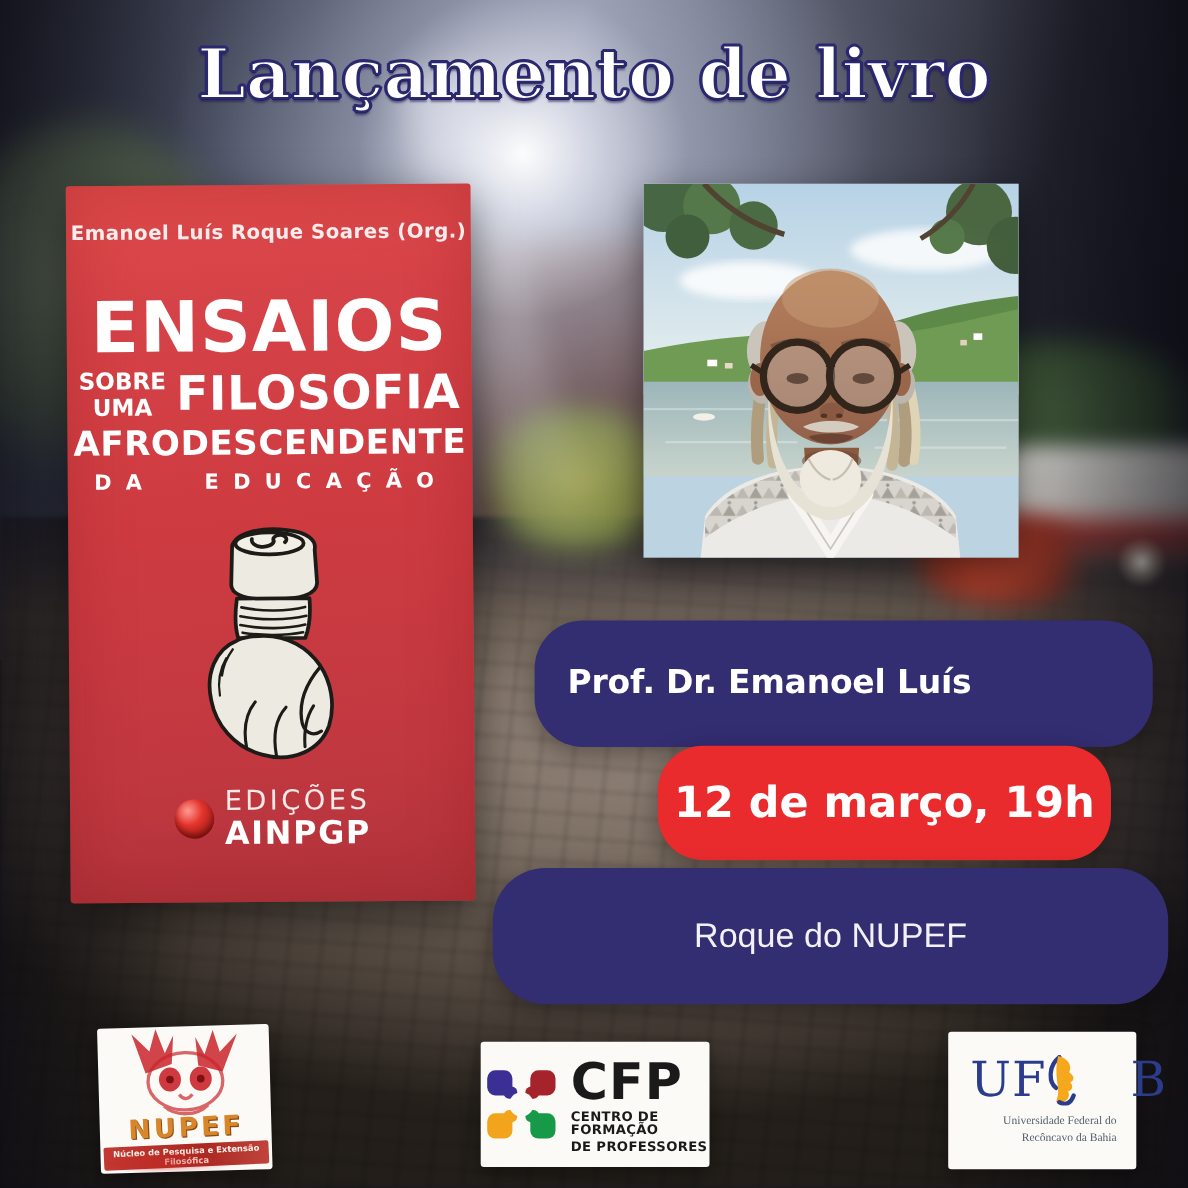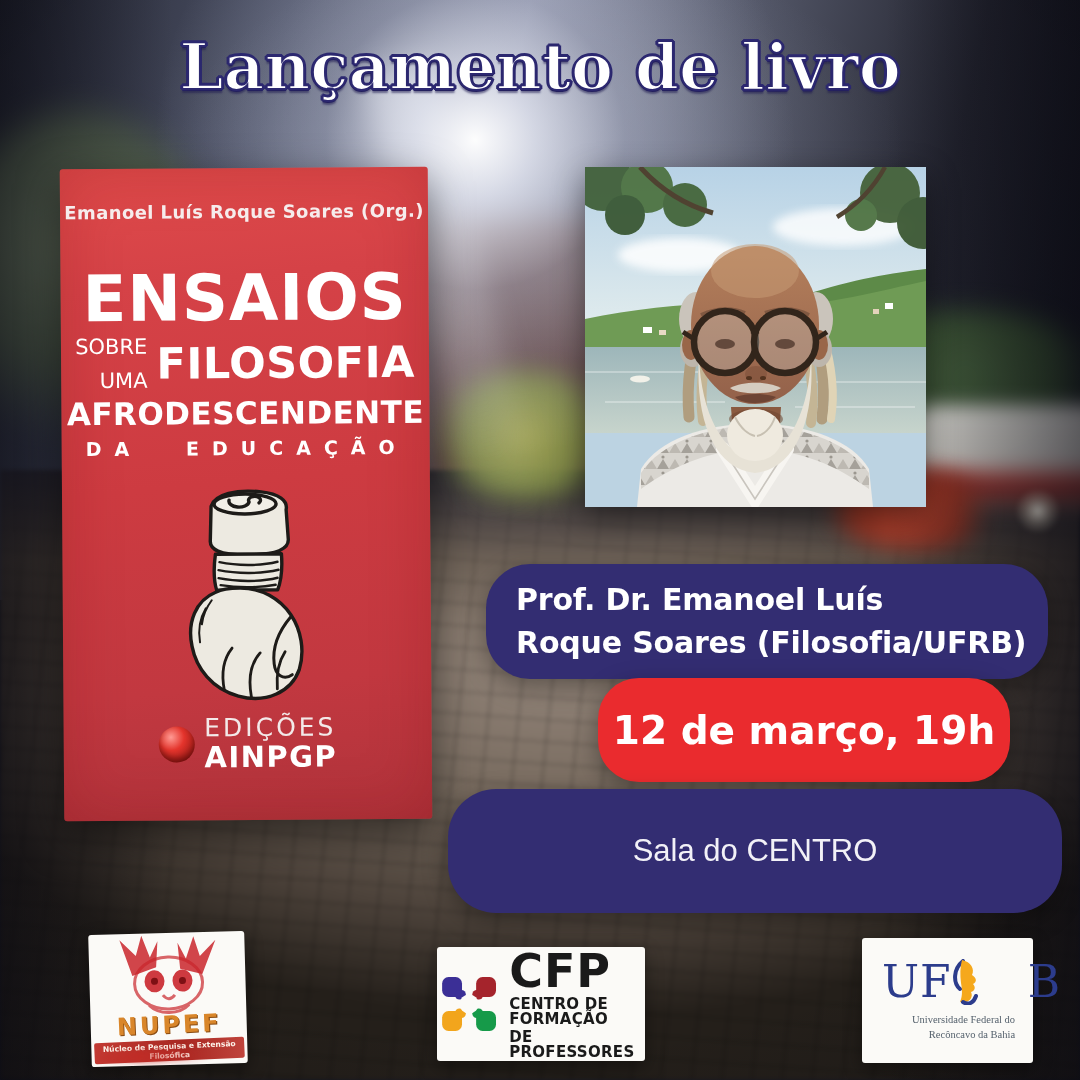--- a/index.html
+++ b/index.html
@@ -50,21 +50,21 @@
 
   
   .book{position:absolute;left:62px;top:168px;width:368px;height:652px;
     background:linear-gradient(175deg,#e04b4b 0%,#d54247 18%,#cd3b41 48%,#c23840 78%,#b0333b 100%);
     box-shadow:0 14px 40px rgba(0,0,0,.5), inset 0 0 60px rgba(120,10,15,.25);
     transform:rotate(-.4deg);border-radius:3px;color:#fff;text-align:center;}
   .book-author{margin-top:33px;font-size:18px;font-weight:700;color:#f6ecec;letter-spacing:.4px;}
   .book-title{margin-top:44px;line-height:1;}
   .bt-ensaios{font-size:64px;font-weight:800;letter-spacing:1px;}
   .bt-row{display:flex;justify-content:center;align-items:center;gap:9px;margin-top:6px;}
-  .bt-col{display:flex;flex-direction:column;align-items:flex-end;gap:13px;font-size:21px;font-weight:400;line-height:1;}
+  .bt-col{display:flex;flex-direction:column;gap:3px;font-size:21px;font-weight:700;line-height:1;}
   .bt-filosofia{font-size:43px;font-weight:800;letter-spacing:.5px;}
   .bt-afro{margin-top:7px;font-size:31px;font-weight:800;letter-spacing:.5px;}
   .bt-da{display:flex;justify-content:space-between;padding:10px 22px 0 24px;font-size:19px;font-weight:800;}
   .bt-da span{letter-spacing:13px;}
   .fist{display:block;margin:26px auto 0 auto;}
   .book-pub{position:absolute;left:0;right:0;bottom:48px;display:flex;justify-content:center;align-items:center;gap:10px;}
   .pub-sphere{width:36px;height:36px;border-radius:50%;display:inline-block;
     background:radial-gradient(circle at 34% 30%,#ff9a93 0%,#e4342c 38%,#7e100e 100%);box-shadow:inset 0 -4px 6px rgba(60,0,0,.5);}
   .pub-text{display:flex;flex-direction:column;align-items:flex-start;line-height:1.05;}
   .pub-top{font-size:25px;font-weight:400;letter-spacing:3px;color:#f3e9e9;}
@@ -93,21 +93,21 @@
     text-shadow:1px 1px 0 #8a4c12;transform:rotate(-1deg);}
   .nupef-sub{margin-top:1px;width:150px;text-align:center;font-size:7.6px;font-weight:700;color:#fdf3ea;
     background:linear-gradient(90deg,#c23a33,#a82822 60%,#c0443c);border-radius:2px;padding:2px 0 1px 0;transform:rotate(-1deg);}
   .nupef-smear{position:absolute;left:4px;bottom:2px;width:146px;height:14px;border-radius:50%;
     background:radial-gradient(circle at 30% 50%,rgba(200,40,35,.55),rgba(200,40,35,0) 70%);filter:blur(2px);}
 
   .cfp{left:437px;top:947px;width:208px;height:114px;border-radius:3px;
     display:flex;align-items:center;justify-content:center;gap:8px;}
   .cfp-text{display:flex;flex-direction:column;align-items:flex-start;line-height:1;}
   .cfp-acr{font-size:46px;font-weight:800;color:#1a1a1a;letter-spacing:1px;}
-  .cfp-line{font-size:15px;font-weight:700;color:#1a1a1a;letter-spacing:.3px;margin-top:3px;}
+  .cfp-line{font-size:12px;font-weight:700;color:#1a1a1a;letter-spacing:.3px;margin-top:3px;}
 
   .ufrb{left:862px;top:938px;width:171px;height:125px;border-radius:3px;
     display:flex;flex-direction:column;align-items:center;justify-content:center;}
   .ufrb-row{display:flex;align-items:center;font-family:"DejaVu Serif",serif;font-size:44px;color:#2c3c8c;line-height:1;}
   .ufrb-row .g{letter-spacing:1px;margin-left:48px;}
   .ufrb-sub{margin-top:8px;text-align:right;font-size:10.5px;color:#55616d;line-height:1.35;
     font-family:Liberation Serif, serif;margin-left:32px;}
 </style>
 </head>
 <body>
@@ -262,29 +262,28 @@
       <ellipse cx="171" cy="207" rx="11" ry="8" fill="#7c4f38" opacity=".55"></ellipse>
       <ellipse cx="164" cy="211" rx="3" ry="2" fill="#53331f"></ellipse>
       <ellipse cx="178" cy="211" rx="3" ry="2" fill="#53331f"></ellipse>
       <path d="M145,221 C158,214 184,214 196,221 C187,228 154,228 145,221 Z" fill="#d8d2c6" opacity=".95"></path>
       <path d="M150,230 C162,226 180,226 191,230 C183,238 158,238 150,230 Z" fill="#6d4434"></path>
     </svg>
   </div>
 
   <div class="speaker-box">
     <div>Prof. Dr. Emanoel Luís</div>
-    <div>Roque Soares (Filosofia/UFRB)</div>
   </div>
 
   <div class="datetime-pill">
     <span>12 de março, 19h</span>
   </div>
 
   <div class="location-box">
-    <div>Sala do CENTRO</div>
+    <div>Roque do NUPEF</div>
   </div>
 
   <div class="logo nupef">
     <svg width="130" height="84" viewBox="0 0 130 84">
       <g fill="#c9252b">
         <path d="M30,42 L18,6 L34,22 L40,2 L48,24 L56,8 L54,34 Z" opacity=".85"></path>
         <path d="M100,42 L114,8 L98,24 L92,4 L84,26 L76,10 L78,36 Z" opacity=".85"></path>
         <ellipse cx="52" cy="48" rx="10" ry="11" opacity=".9"></ellipse>
         <ellipse cx="80" cy="48" rx="10" ry="11" opacity=".9"></ellipse>
       </g>

